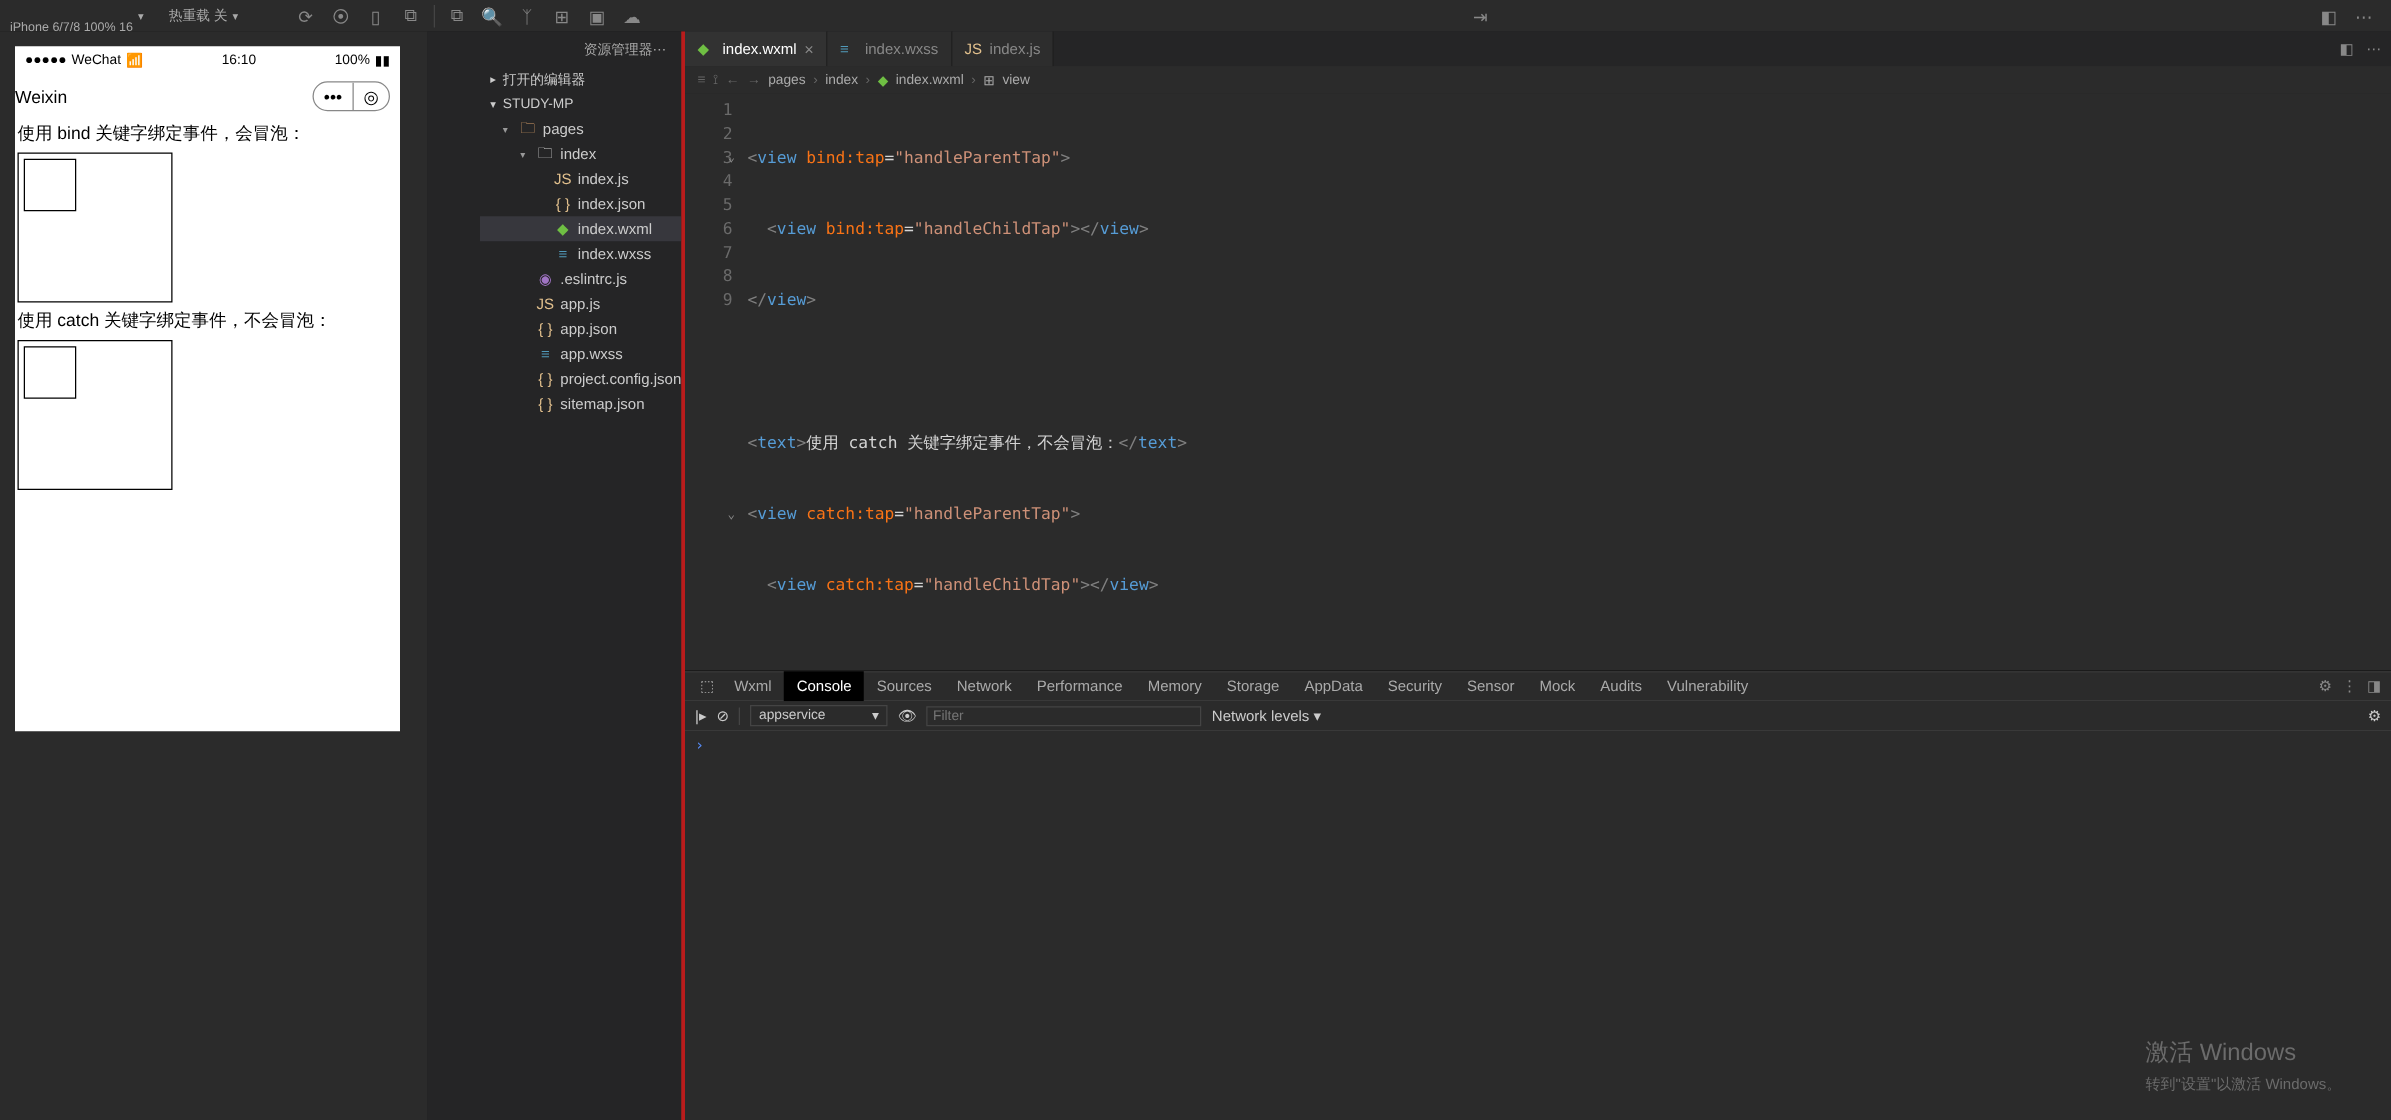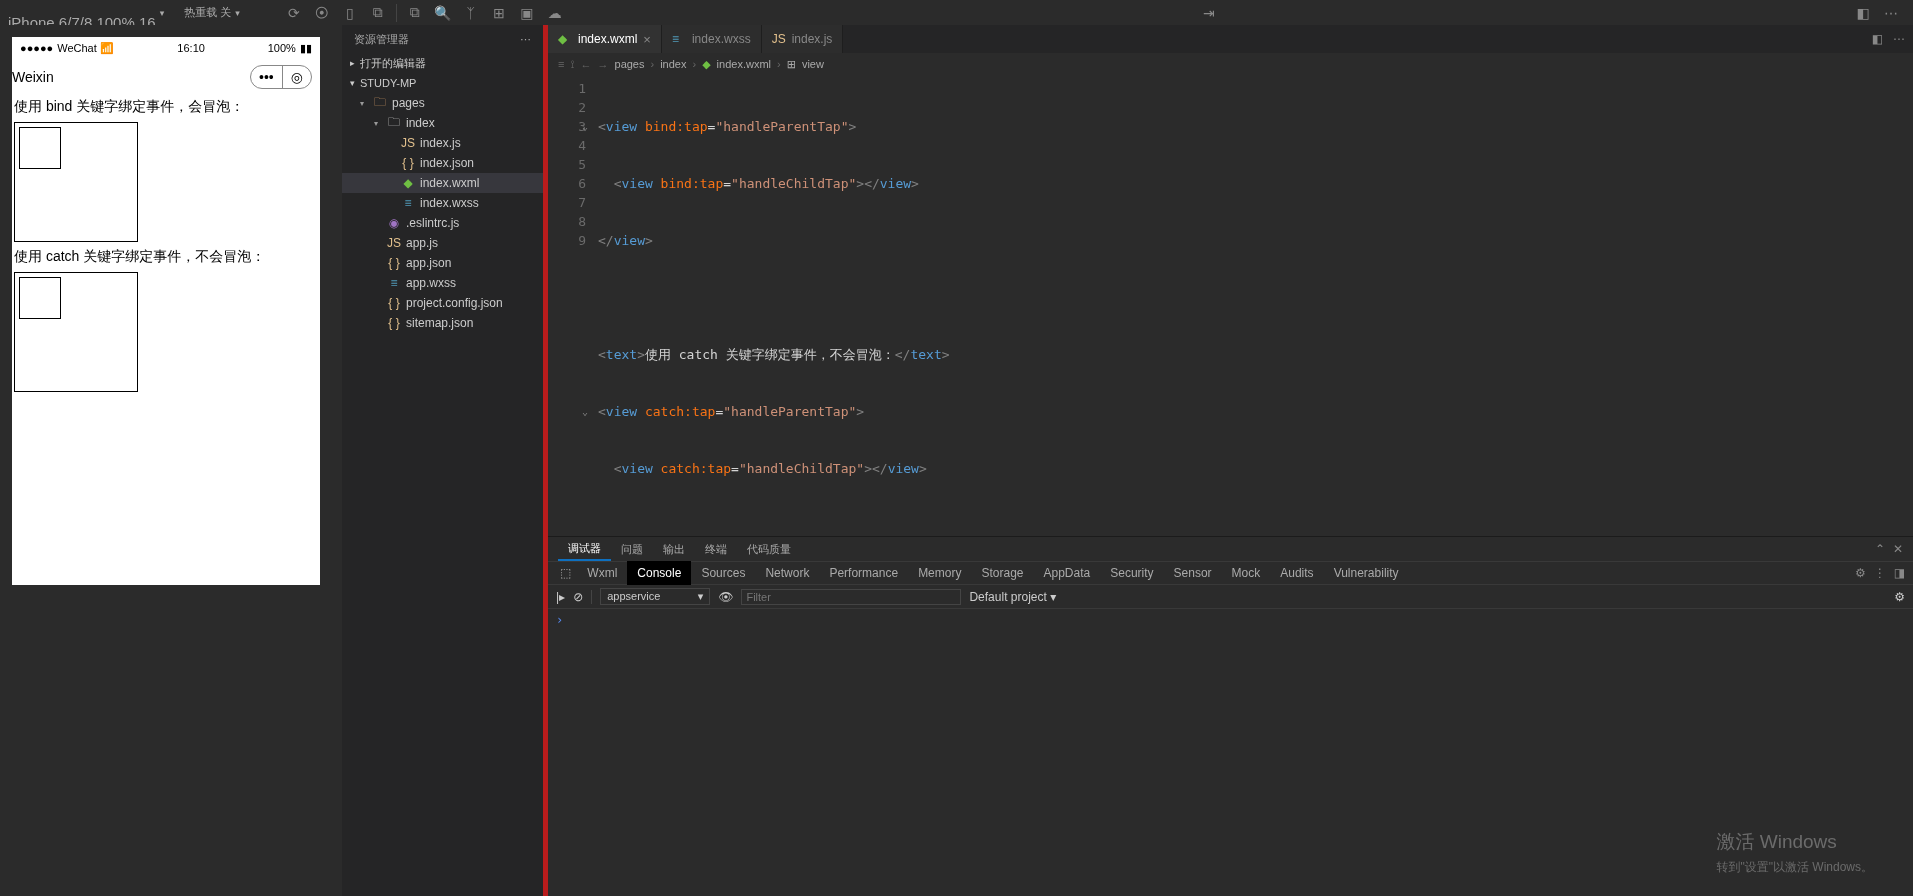--- a/index.html
+++ b/index.html
@@ -16,21 +16,21 @@
 }
 
 .topbar {
   height: 25px;
   background: #2b2b2b;
   display: flex;
   align-items: center;
   padding: 0 8px;
   color: #aaa;
 }
-.topbar .device { font-size: 15px; margin-top: 20px; }
+.topbar .device { font-size: 10px; margin-top: 20px; }
 .topbar .reload { margin-left: 20px; font-size: 11px; }
 .topbar .dropdown-arrow { margin-left: 4px; font-size: 9px; }
 .topbar .spacer { flex: 1; }
 .topbar .icon-btn {
   width: 28px; height: 22px;
   display: flex; align-items: center; justify-content: center;
   color: #888; font-size: 14px; cursor: pointer;
 }
 .topbar .divider { width: 1px; height: 18px; background: #444; margin: 0 4px; }
 
@@ -98,21 +98,22 @@
   position: absolute;
   top: 4px;
   left: 4px;
 }
 
 
 .explorer-col {
   width: 206px;
   background: #252526;
   display: flex; flex-direction: column;
-  border-right: 5px solid #b91c1c;
+  border-right: 3px solid #b91c1c;
+  align-items: flex-end;
 }
 .explorer-header {
   height: 28px; padding: 0 12px;
   display: flex; align-items: center; justify-content: space-between;
   font-size: 11px; color: #aaa;
 }
 .tree { flex: 1; overflow-y: auto; }
 .tree-section {
   height: 20px; display: flex; align-items: center;
   padding-left: 8px; font-size: 11px; color: #ccc;
@@ -479,31 +480,20 @@
         <div class="line"><span class="bracket">&lt;/</span><span class="tag">view</span><span class="bracket">&gt;</span></div>
         <div class="line"></div>
         <div class="line"><span class="bracket">&lt;</span><span class="tag">text</span><span class="bracket">&gt;</span><span class="plain">使用 catch 关键字绑定事件，不会冒泡：</span><span class="bracket">&lt;/</span><span class="tag">text</span><span class="bracket">&gt;</span></div>
         <div class="line"><span class="fold">⌄</span><span class="bracket">&lt;</span><span class="tag">view</span><span class="attr"> catch:tap</span><span class="plain">=</span><span class="str">"handleParentTap"</span><span class="bracket">&gt;</span></div>
         <div class="line"><span class="bracket">  &lt;</span><span class="tag">view</span><span class="attr"> catch:tap</span><span class="plain">=</span><span class="str">"handleChildTap"</span><span class="bracket">&gt;&lt;/</span><span class="tag">view</span><span class="bracket">&gt;</span></div>
         
       </div>
     </div>
 
     <div class="panel">
-      <div class="panel-tabstrip">
-        <div class="panel-tab active">调试器</div>
-        <div class="panel-tab">问题</div>
-        <div class="panel-tab">输出</div>
-        <div class="panel-tab">终端</div>
-        <div class="panel-tab">代码质量</div>
-        <div class="pright">
-          <span>⌃</span>
-          <span>✕</span>
-        </div>
-      </div>
       <div class="devtools-tabs">
         <span class="devtools-tab" style="padding:0 6px">⬚</span>
         <div class="devtools-tab">Wxml</div>
         <div class="devtools-tab active">Console</div>
         <div class="devtools-tab">Sources</div>
         <div class="devtools-tab">Network</div>
         <div class="devtools-tab">Performance</div>
         <div class="devtools-tab">Memory</div>
         <div class="devtools-tab">Storage</div>
         <div class="devtools-tab">AppData</div>
@@ -521,21 +511,21 @@
       <div class="console-toolbar">
         <span>|▸</span>
         <span>⊘</span>
         <span class="sep"></span>
         <div class="ctx">
             <span>appservice</span>
             <span>▾</span>
           </div>
         <span>👁</span>
         <input class="filter-input" placeholder="Filter" style="">
-        <span>Default project ▾</span>
+        <span>Network levels ▾</span>
         <span style="flex:1"></span>
         <span>⚙</span>
       </div>
       <div class="console-body">
         <span class="prompt">›</span>
       </div>
     </div>
   </div>
 </div>
 

